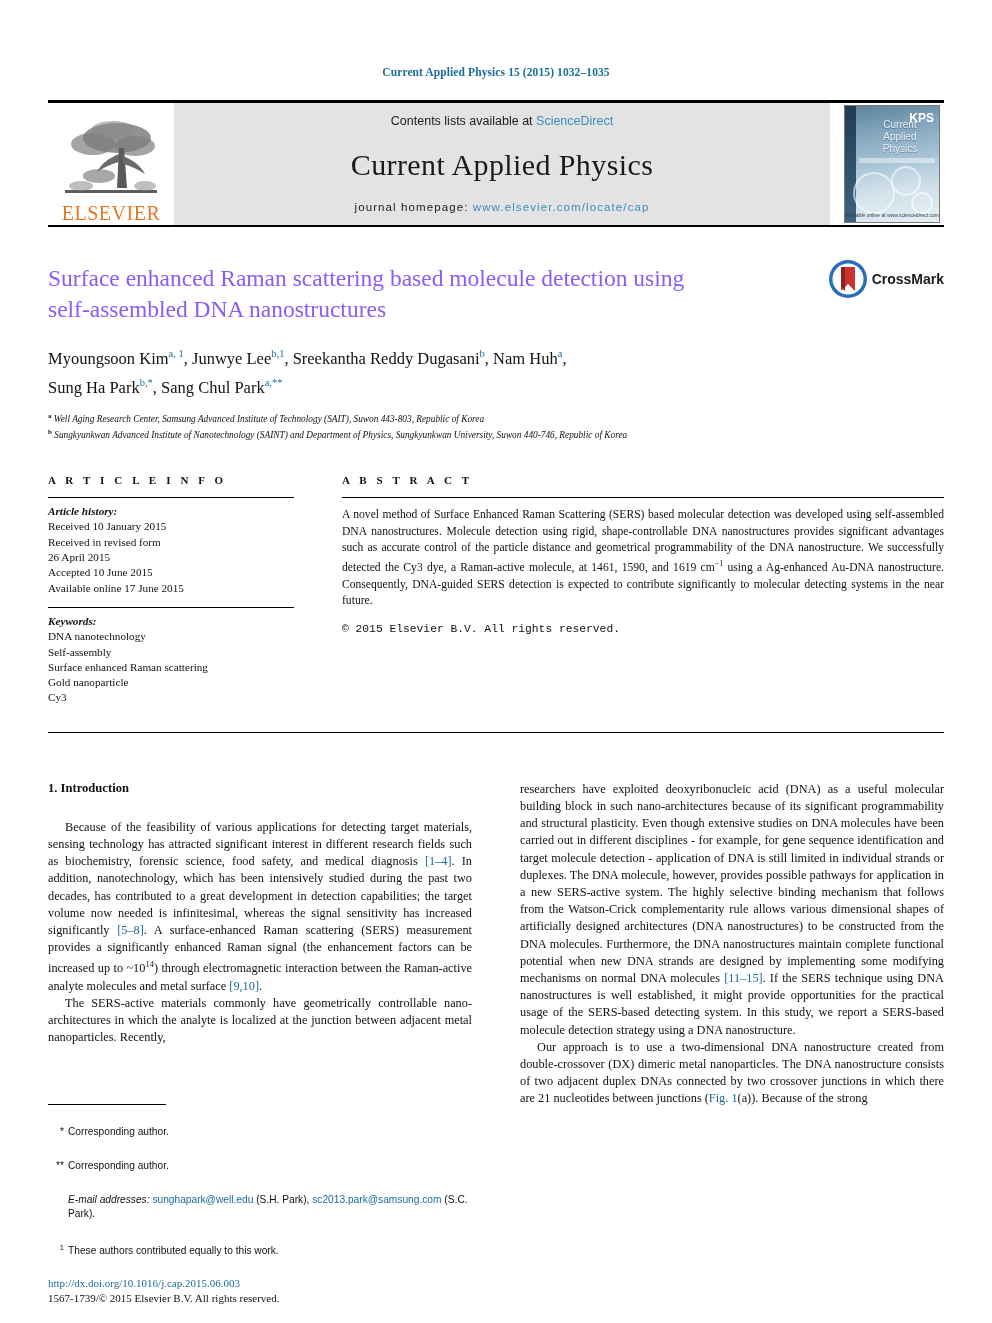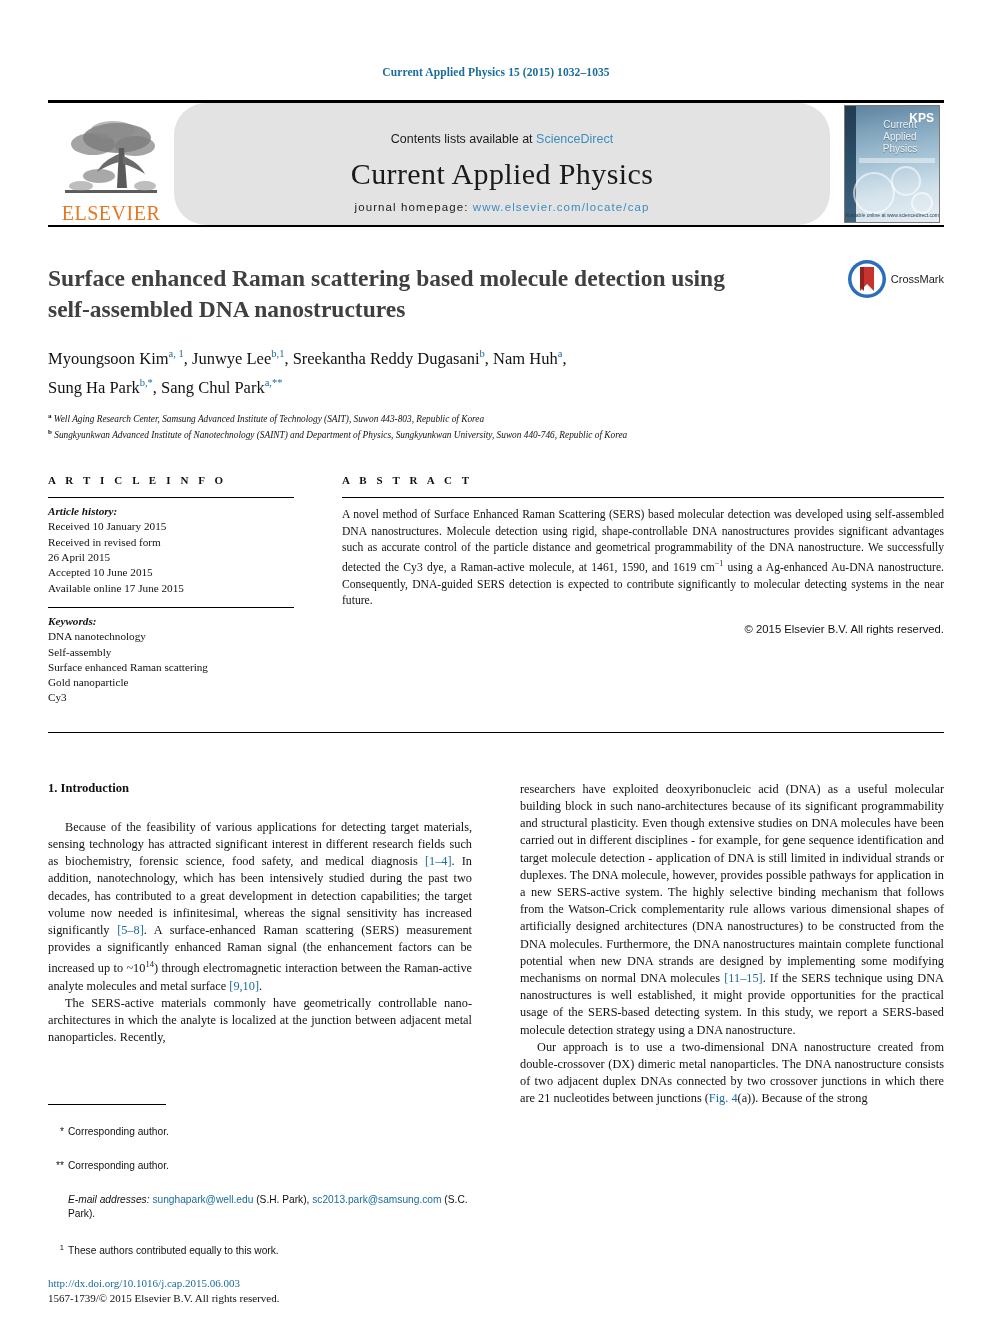--- a/index.html
+++ b/index.html
@@ -52,22 +52,21 @@
     line-height: 1;
     margin-top: 1px;
   }
   .masthead-center {
     flex: 1 1 auto;
     background: #e3e3e3;
     display: flex;
     flex-direction: column;
     justify-content: space-between;
     align-items: center;
-    padding: 29px 0 12px 0;
-    border-radius: 32px;
+    padding: 11px 0 12px 0;
   }
   .contents-line {
     font-family: "Liberation Sans", sans-serif;
     font-size: 12.5px;
     color: #1b1b1b;
   }
   .contents-line .sd-link { color: #3c8dbc; }
   .journal-name {
     font-family: "Liberation Serif", serif;
     font-size: 30px;
@@ -113,32 +112,32 @@
   .cover-box .cv-foot { position:absolute; bottom:4px; left:0; right:0; text-align:center;
      color:#2b3e4e; font-family:"Liberation Sans",sans-serif; font-size:5px; }
   .masthead-rule-bottom { border-top: 2px solid #000; }
 
   
   .title-block { margin-top: 36px; position: relative; padding-right: 110px; }
   .paper-title {
     font-family: "Liberation Serif", serif;
     font-size: 23.5px;
     line-height: 31px;
-    font-weight: bold;
-    color: #404040;
+    font-weight: normal;
+    color: #8b5cf6;
     margin: 0;
   }
   .crossmark {
     position: absolute; right: 0; top: -4px;
     display: flex; align-items: center; gap: 4px;
   }
   .cm-badge { width: 40px; height: 40px; position: relative; }
   .cm-label {
     font-family: "Liberation Sans", sans-serif;
-    font-size: 11px; font-weight: normal; color: #1b1b1b;
+    font-size: 14px; font-weight: bold; color: #1b1b1b;
   }
   .authors {
     margin-top: 17px;
     font-family: "Liberation Serif", serif;
     font-size: 16.5px;
     line-height: 24px;
     color: #111;
   }
   .authors sup { color: #1a6c9c; font-size: 10.5px; vertical-align: super; }
   .affils { margin-top: 11px; }
@@ -175,22 +174,21 @@
   .abstract-body {
     font-family: "Liberation Serif", serif;
     font-size: 11.6px;
     line-height: 16.4px;
     text-align: justify;
     color: #111;
     margin-top: 9px;
   }
   .abstract-body sup { font-size: 8px; vertical-align: super; }
   .copyright {
-    text-align: right;
-    font-family: Liberation Sans, sans-serif;
+    font-family: Liberation Mono, monospace;
     font-size: 11.3px;
     margin-top: 14px;
     color: #111;
   }
   .wide-rule { border-top: 1px solid #000; margin-top: 26px; }
 
   
   .body-cols { display: flex; margin-top: 48px; }
   .bcol { width: 424px; flex: 0 0 424px; }
   .bcol.right { margin-left: 48px; }
@@ -375,21 +373,21 @@
   <div class="body-cols">
 
     <div class="bcol left">
       <h2 class="sec-title">1. Introduction</h2>
       <p class="para"><span>Because of the feasibility of various applications for detecting target materials, sensing technology has attracted significant interest in different research fields such as biochemistry, forensic science, food safety, and medical diagnosis </span><span class="ref">[1–4]</span><span>. In addition, nanotechnology, which has been intensively studied during the past two decades, has contributed to a great development in detection capabilities; the target volume now needed is infinitesimal, whereas the signal sensitivity has increased significantly </span><span class="ref">[5–8]</span><span>. A surface-enhanced Raman scattering (SERS) measurement provides a significantly enhanced Raman signal (the enhancement factors can be increased up to ~10</span><sup>14</sup><span>) through electromagnetic interaction between the Raman-active analyte molecules and metal surface </span><span class="ref">[9,10]</span><span>.</span></p>
       <p class="para">The SERS-active materials commonly have geometrically controllable nano-architectures in which the analyte is localized at the junction between adjacent metal nanoparticles. Recently,</p>
     </div>
 
     <div class="bcol right">
       <p class="para" style="text-indent:0"><span>researchers have exploited deoxyribonucleic acid (DNA) as a useful molecular building block in such nano-architectures because of its significant programmability and structural plasticity. Even though extensive studies on DNA molecules have been carried out in different disciplines - for example, for gene sequence identification and target molecule detection - application of DNA is still limited in individual strands or duplexes. The DNA molecule, however, provides possible pathways for application in a new SERS-active system. The highly selective binding mechanism that follows from the Watson-Crick complementarity rule allows various dimensional shapes of artificially designed architectures (DNA nanostructures) to be constructed from the DNA molecules. Furthermore, the DNA nanostructures maintain complete functional potential when new DNA strands are designed by implementing some modifying mechanisms on normal DNA molecules </span><span class="ref">[11–15]</span><span>. If the SERS technique using DNA nanostructures is well established, it might provide opportunities for the practical usage of the SERS-based detecting system. In this study, we report a SERS-based molecule detection strategy using a DNA nanostructure.</span></p>
-      <p class="para"><span>Our approach is to use a two-dimensional DNA nanostructure created from double-crossover (DX) dimeric metal nanoparticles. The DNA nanostructure consists of two adjacent duplex DNAs connected by two crossover junctions in which there are 21 nucleotides between junctions (</span><span class="ref">Fig. 4</span><span>(a)). Because of the strong</span></p>
+      <p class="para"><span>Our approach is to use a two-dimensional DNA nanostructure created from double-crossover (DX) dimeric metal nanoparticles. The DNA nanostructure consists of two adjacent duplex DNAs connected by two crossover junctions in which there are 21 nucleotides between junctions (</span><span class="ref">Fig. 1</span><span>(a)). Because of the strong</span></p>
     </div>
   </div>
 
   <div class="footnotes">
     <div class="fn-rule"></div>
     <div class="fn">
       <span class="mark">*</span><span>Corresponding author.</span>
     </div>
     <div class="fn">
       <span class="mark">**</span><span>Corresponding author.</span>

